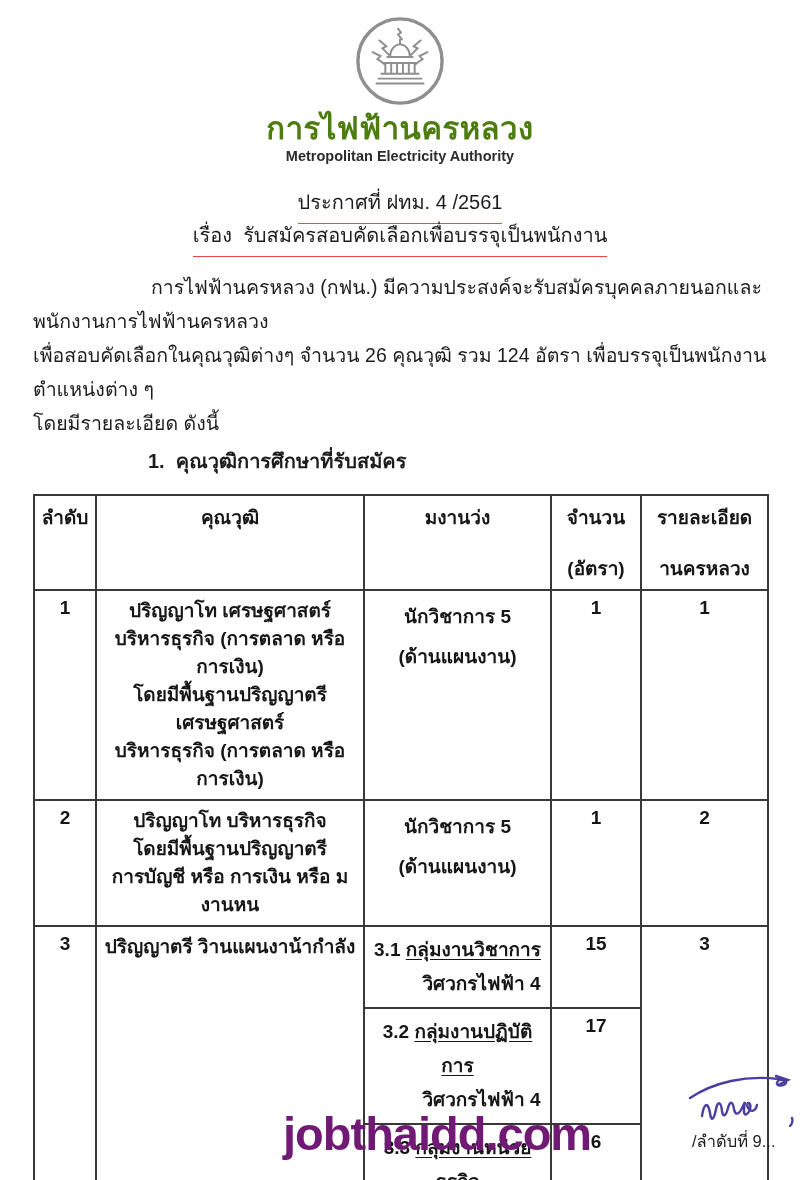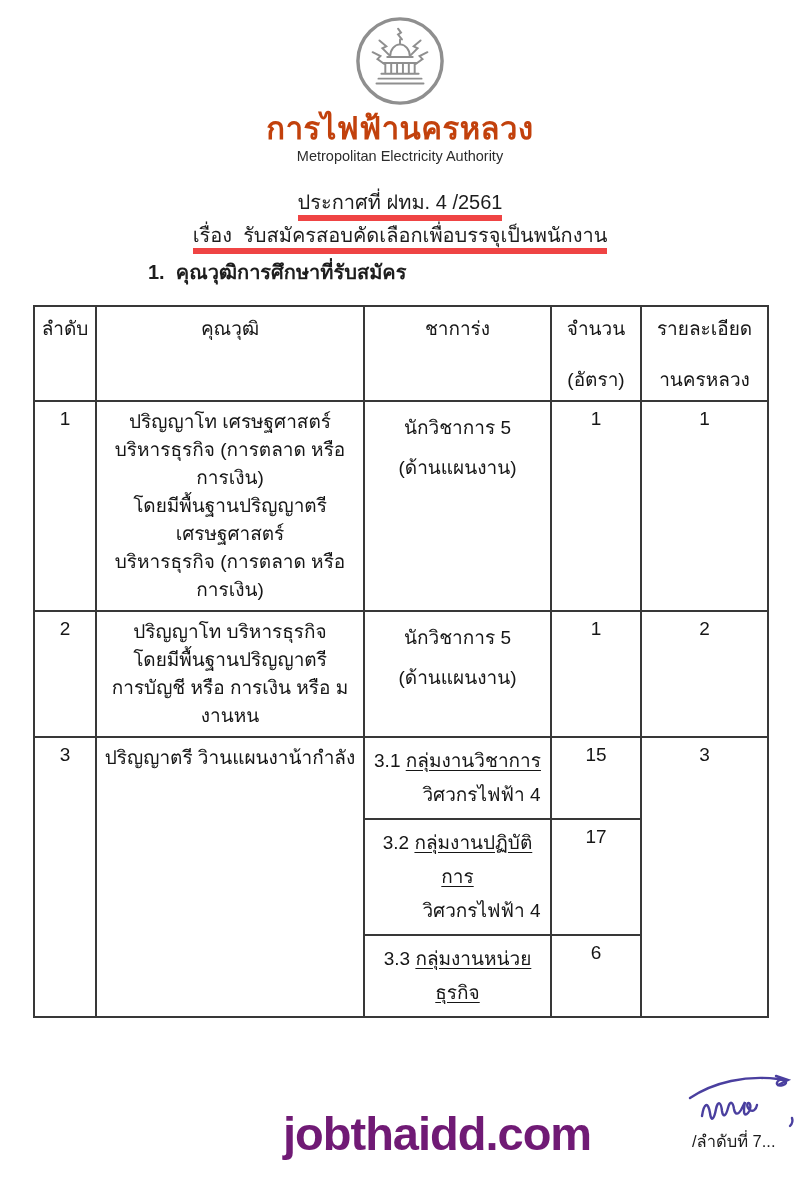--- a/index.html
+++ b/index.html
@@ -6,35 +6,35 @@
   html,body { margin:0; padding:0; }
   body {
     width:800px; height:1180px; position:relative; overflow:hidden;
     background:#ffffff; color:#1d1d1d;
     font-family:"Liberation Sans","DejaVu Sans",sans-serif;
   }
   .logo-wrap { text-align:center; padding-top:14px; }
   .seal { width:94px; height:94px; }
   .seal * { stroke:#8f8f8f; fill:none; stroke-width:2; stroke-linecap:round; }
   .seal .ring { stroke-width:3.5; }
-  .org-th { text-align:center; font-size:31px; font-weight:700; line-height:1.12; letter-spacing:.5px; color:#c2410c; }
-  .org-en { text-align:center; font-size:14.5px; font-weight:400; color:#2c2c2c; margin-top:1px; }
+  .org-th { text-align:center; font-size:31px; font-weight:700; line-height:1.12; letter-spacing:.5px; color:#4d7c0f; }
+  .org-en { text-align:center; font-size:14.5px; font-weight:700; color:#2c2c2c; margin-top:1px; }
   .doc-no { text-align:center; font-size:20px; margin-top:22px; white-space:pre-wrap; }
   .doc-subject { text-align:center; font-size:20px; margin-top:1px; white-space:pre-wrap; }
-  .u { border-bottom:6px solid #ef4444; padding-bottom:2px; }
+  .u { border-bottom:1px solid #ef4444; padding-bottom:10px; }
   .para { margin:19px 33px 0 33px; font-size:19.5px; line-height:34px; }
   .indent { text-indent:118px; }
   .section-heading { margin:5px 0 8px 148px; font-size:20px; font-weight:700; white-space:pre-wrap; }
   table.qual {
     border-collapse:collapse; table-layout:fixed;
     margin:17px 0 0 33px; width:734px; font-size:19px; color:#161616;
   }
   table.qual td, table.qual th {
     border:2px solid #383838; padding:6px 6px; vertical-align:top;
-    font-weight:normal; text-align:center; overflow:hidden;
+    font-weight:bold; text-align:center; overflow:hidden;
   }
   th .h2 { margin-top:21px; }
   td.mid { vertical-align:middle; }
   .qual-lines { text-align:left; padding-left:6px; line-height:28px; }
   .pos-lines { line-height:40px; }
   .subpos { text-align:left; line-height:34px; padding-left:8px;margin-left:27px; }
   .subpos .grp { text-decoration:underline; text-underline-offset:3px; }
   .subpos .l2 { margin-left:48px; }
   .watermark {
     position:absolute; left:283px; top:1106px;
@@ -77,41 +77,46 @@
       <line x1="24" y1="71" x2="72" y2="71"></line>
     </svg>
   </div>
 
   <div class="org-th">การไฟฟ้านครหลวง</div>
   <div class="org-en">Metropolitan Electricity Authority</div>
 
   <div class="doc-no"><span class="u">ประกาศที่ ฝทม. 4 /2561</span></div>
   <div class="doc-subject"><span class="u">เรื่อง  รับสมัครสอบคัดเลือกเพื่อบรรจุเป็นพนักงาน</span></div>
 
+  <div class="para">
+    <div class="indent">การไฟฟ้านครหลวง (กฟน.) มีความประสงค์จะรับสมัครบุคคลภายนอกและพนักงานการไฟฟ้านครหลวง</div>
+    <div>เพื่อสอบคัดเลือกในคุณวุฒิต่างๆ จำนวน 26 คุณวุฒิ รวม 124 อัตรา เพื่อบรรจุเป็นพนักงาน ตำแหน่งต่าง ๆ</div>
+    <div>โดยมีรายละเอียด ดังนี้</div>
+  </div>
 
   <div class="section-heading">1.  คุณวุฒิการศึกษาที่รับสมัคร</div>
 
   <table class="qual">
     <colgroup>
       <col style="width:62px">
         <col style="width:268px">
         <col style="width:187px">
         <col style="width:90px">
         <col style="width:127px">
     </colgroup>
     <tbody>
         <tr style="height:67px">
       <th>
             <div>ลำดับ</div>
           </th>
       <th>
             <div>คุณวุฒิ</div>
           </th>
       <th>
-            <div>ชาการ่ง</div>
+            <div>มงานว่ง</div>
           </th>
       <th>
             <div>จำนวน</div>
             <div class="h2">(อัตรา)</div>
           </th>
       <th>
             <div>รายละเอียด</div>
             <div class="h2">านครหลวง</div>
           </th>
     </tr>
@@ -179,15 +184,15 @@
 
   <div class="watermark" style="color: #701a75;">jobthaidd.com</div>
 
   <svg class="sig" viewBox="0 0 112 58">
     <path d="M2 26 C 26 10, 58 3, 90 7 c 7 1 11 4 5 6 c -6 2 -9 -2 -2 -6" style="stroke: rgb(74, 63, 159);"></path>
     <path d="M88 4 l 12 4 l -10 5" style="stroke: rgb(74, 63, 159);"></path>
     <path d="M14 44 c 2 -13 6 -15 8 -3 c 1 9 4 7 6 -4 c 2 -9 5 -7 6 2 c 1 7 4 5 6 -3 c 2 -8 5 -6 6 1 c 1 6 4 6 7 1 l 4 -8 c -2 11 -1 15 3 11 c 3 -3 3 -9 1 -10 c -2 -1 -3 4 1 7 c 3 2 6 0 7 -5" style="stroke: rgb(74, 63, 159);"></path>
     <path d="M104 46 c 1 3 0 6 -2 8" style="stroke: rgb(74, 63, 159);"></path>
   </svg>
 
-  <div class="page-note">/ลำดับที่ 7...</div>
+  <div class="page-note">/ลำดับที่ 9...</div>
 
 </div>
 
 </body></html>

